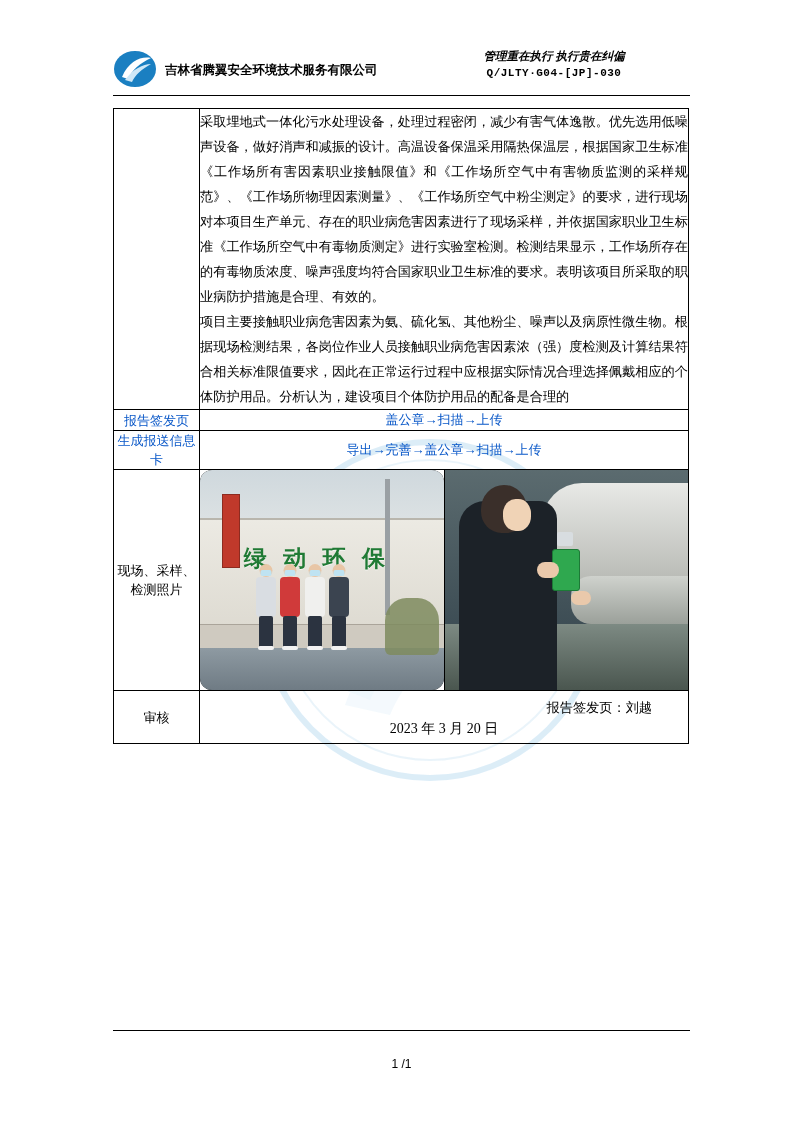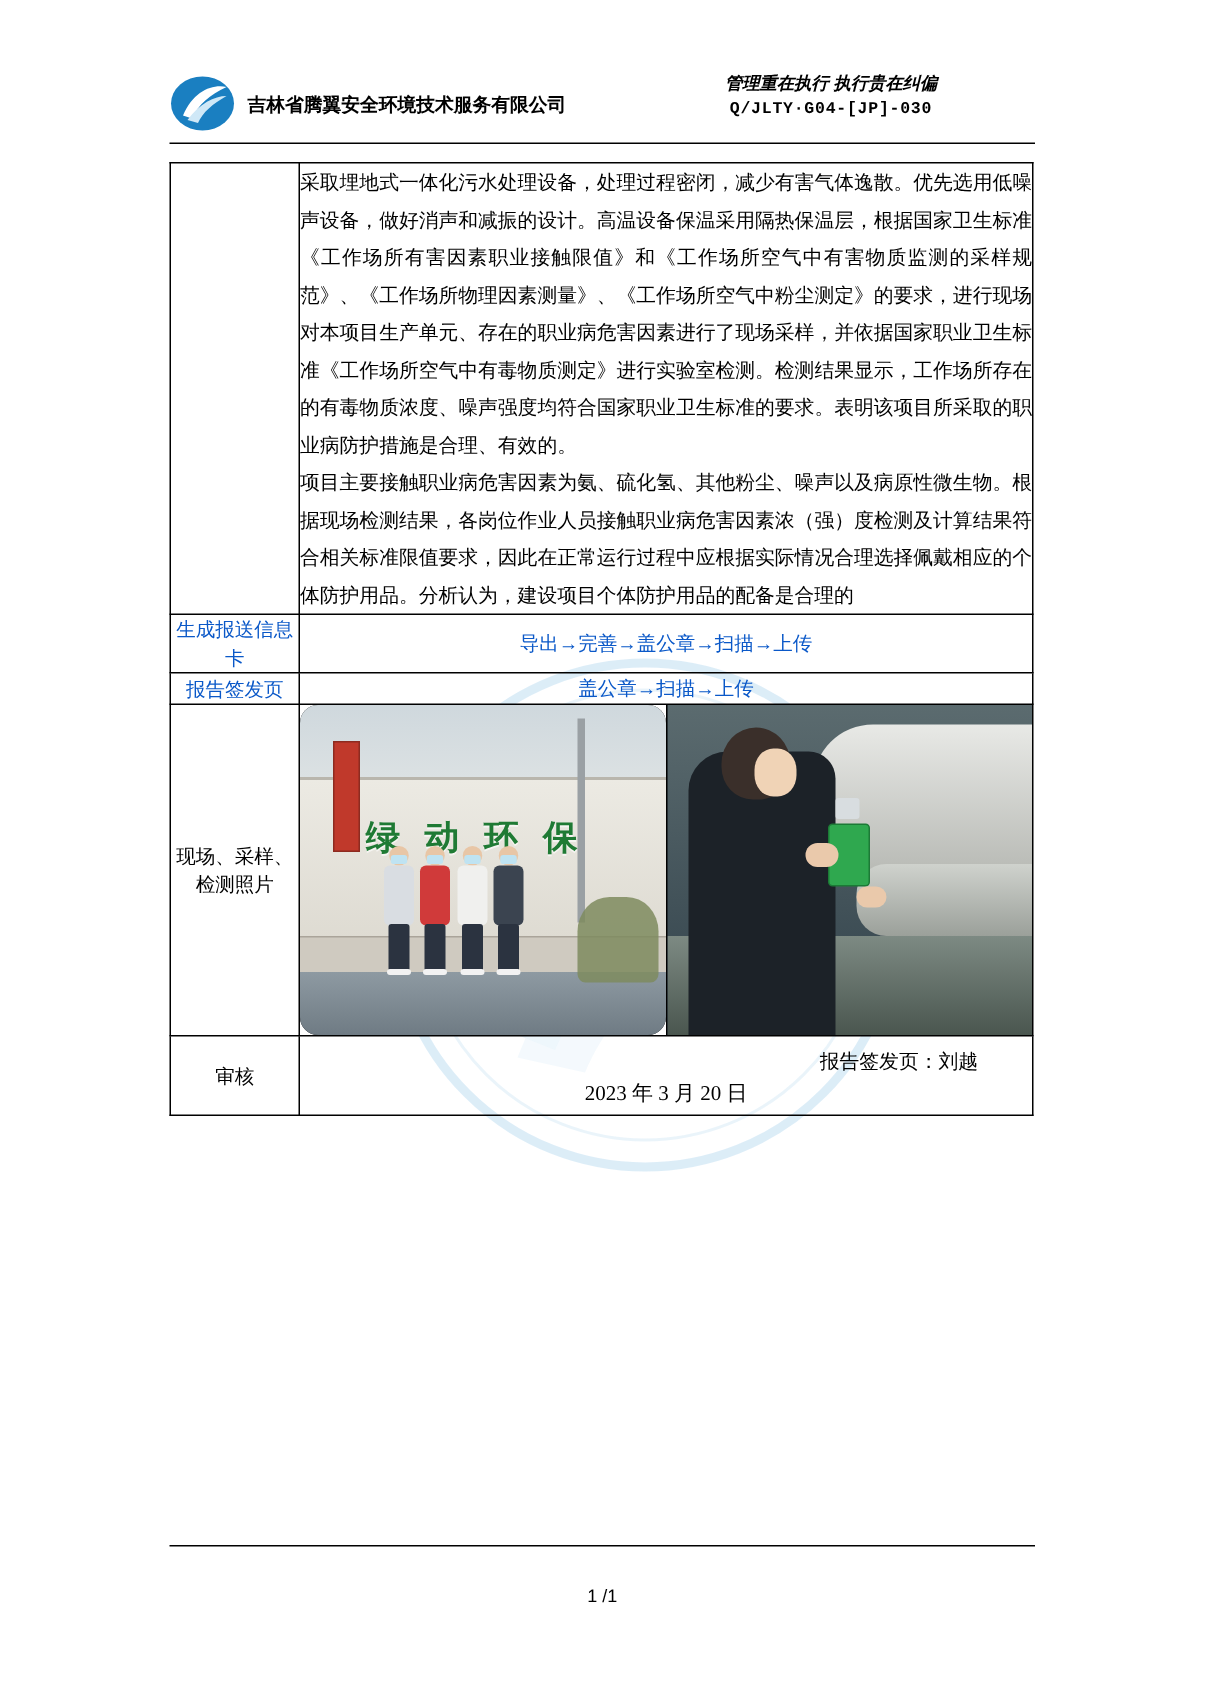--- a/index.html
+++ b/index.html
@@ -422,27 +422,27 @@
 
       <tr>
         <td class="label-cell black"></td>
         <td class="para-cell">
           <div class="para indent">采取埋地式一体化污水处理设备，处理过程密闭，减少有害气体逸散。优先选用低噪声设备，做好消声和减振的设计。高温设备保温采用隔热保温层，根据国家卫生标准《工作场所有害因素职业接触限值》和《工作场所空气中有害物质监测的采样规范》、《工作场所物理因素测量》、《工作场所空气中粉尘测定》的要求，进行现场对本项目生产单元、存在的职业病危害因素进行了现场采样，并依据国家职业卫生标准《工作场所空气中有毒物质测定》进行实验室检测。检测结果显示，工作场所存在的有毒物质浓度、噪声强度均符合国家职业卫生标准的要求。表明该项目所采取的职业病防护措施是合理、有效的。</div>
           <div class="para indent">项目主要接触职业病危害因素为氨、硫化氢、其他粉尘、噪声以及病原性微生物。根据现场检测结果，各岗位作业人员接触职业病危害因素浓（强）度检测及计算结果符合相关标准限值要求，因此在正常运行过程中应根据实际情况合理选择佩戴相应的个体防护用品。分析认为，建设项目个体防护用品的配备是合理的</div>
         </td>
       </tr>
 
       <tr>
+        <td class="label-cell">报告签发页</td>
+        <td class="flow-cell">盖公章→扫描→上传</td>
+      </tr>
+
+      <tr>
         <td class="label-cell">生成报送信息卡</td>
         <td class="flow-cell">导出→完善→盖公章→扫描→上传</td>
-      </tr>
-
-      <tr>
-        <td class="label-cell">报告签发页</td>
-        <td class="flow-cell">盖公章→扫描→上传</td>
       </tr>
 
       <tr>
         <td class="label-cell black">现场、采样、检测照片</td>
         <td class="photos-cell">
           <div class="photos-wrap">
             <div class="photo p1">
               <div class="sky"></div>
               <div class="wall"></div>
               <div class="banner"></div>

